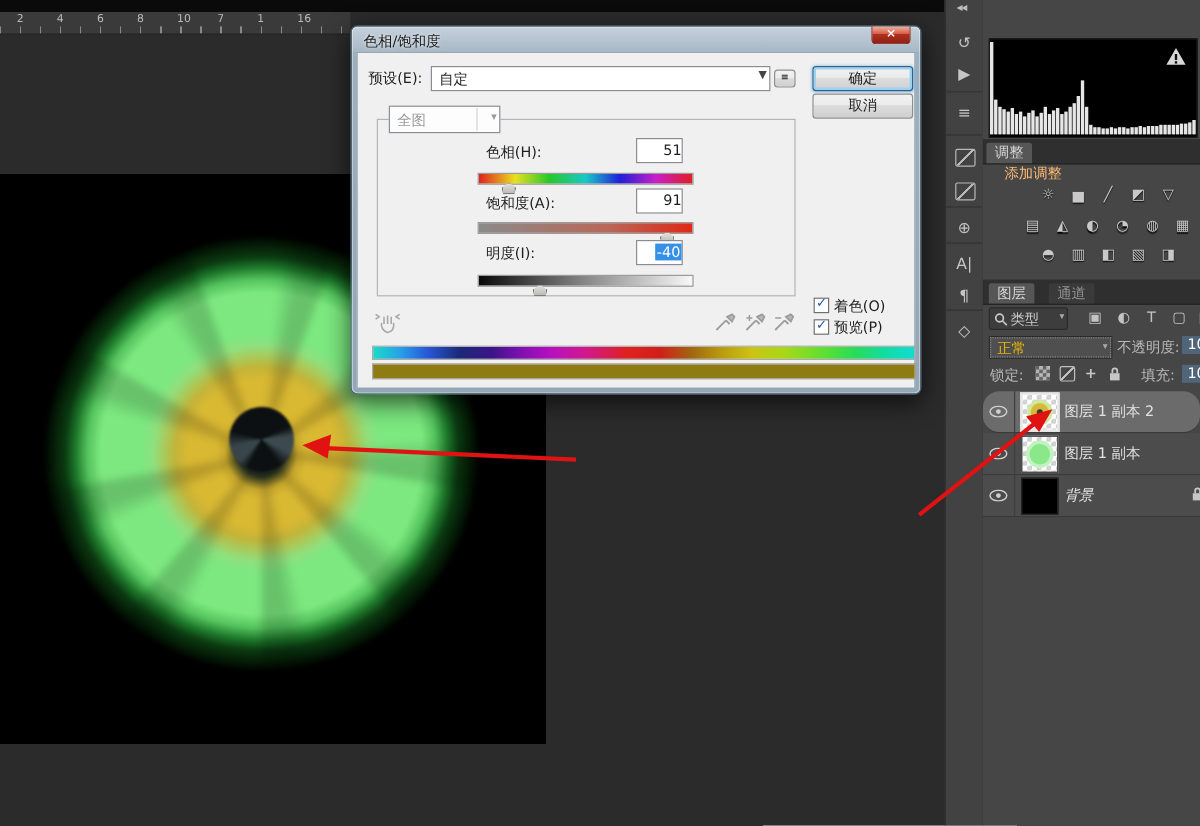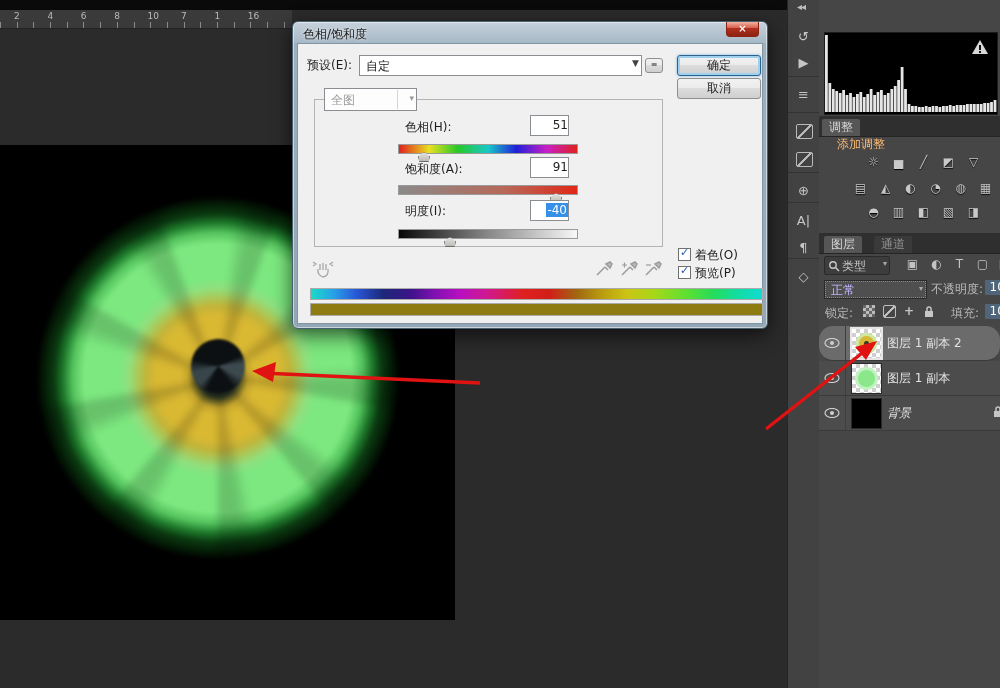--- a/index.html
+++ b/index.html
@@ -84,21 +84,21 @@
   #histo-warning{left:146px;top:6px;width:18px;height:16px;cursor:pointer;}
   #add-adjust{left:18px;top:136px;color:#fdba74;}
   .adj-icon{position:absolute;width:21px;height:17px;color:#c9c9c9;font-size:12px;line-height:17px;text-align:center;cursor:pointer;
     text-shadow:0 1px 1px #000;}
   
   #type-filter{left:5px;top:2px;width:64px;height:17px;background:#3d3d3d;border:1px solid #2a2a2a;border-radius:2px;cursor:pointer;}
   #type-filter .tl{position:absolute;left:17px;top:1px;color:#c9c9c9;}
   #type-filter .arr{position:absolute;right:2px;top:2px;font-size:8px;color:#aaa;}
   .filter-icon{position:absolute;top:2px;width:19px;height:17px;color:#c3c3c3;text-align:center;line-height:17px;font-size:12px;cursor:pointer;}
   #blend-dd{left:5px;top:2px;width:101px;height:17px;background:#4f4f4f;border:1px solid #2a2a2a;outline:1px dotted #8a8a8a;outline-offset:-2px;cursor:pointer;}
-  #blend-dd .val{position:absolute;left:6px;top:1px;color:#c4b5fd;}
+  #blend-dd .val{position:absolute;left:6px;top:1px;color:#eab308;}
   #blend-dd .arr{position:absolute;right:3px;top:3px;font-size:8px;color:#aaa;}
   .row-label{position:absolute;color:#b9b9b9;white-space:nowrap;}
   .val-box{position:absolute;height:15px;background:#50657a;color:#fff;text-align:center;line-height:15px;padding:0 3px;}
   .lock-icon{position:absolute;width:16px;height:16px;color:#c6c6c6;text-align:center;line-height:16px;font-size:12px;cursor:pointer;}
   .lock-icon .checker8{position:absolute;left:2px;top:2px;width:12px;height:12px;background:
       linear-gradient(45deg,#bbb 25%,transparent 25% 75%,#bbb 75%),linear-gradient(45deg,#bbb 25%,#666 25% 75%,#bbb 75%);
       background-size:6px 6px;background-position:0 0,3px 3px;}
   .lock-icon .gbox{position:absolute;left:2px;top:2px;width:11px;height:11px;border:1px solid #c0c0c0;border-radius:2px;
       background:linear-gradient(135deg,transparent 45%,#c0c0c0 45% 55%,transparent 55%);}
   

